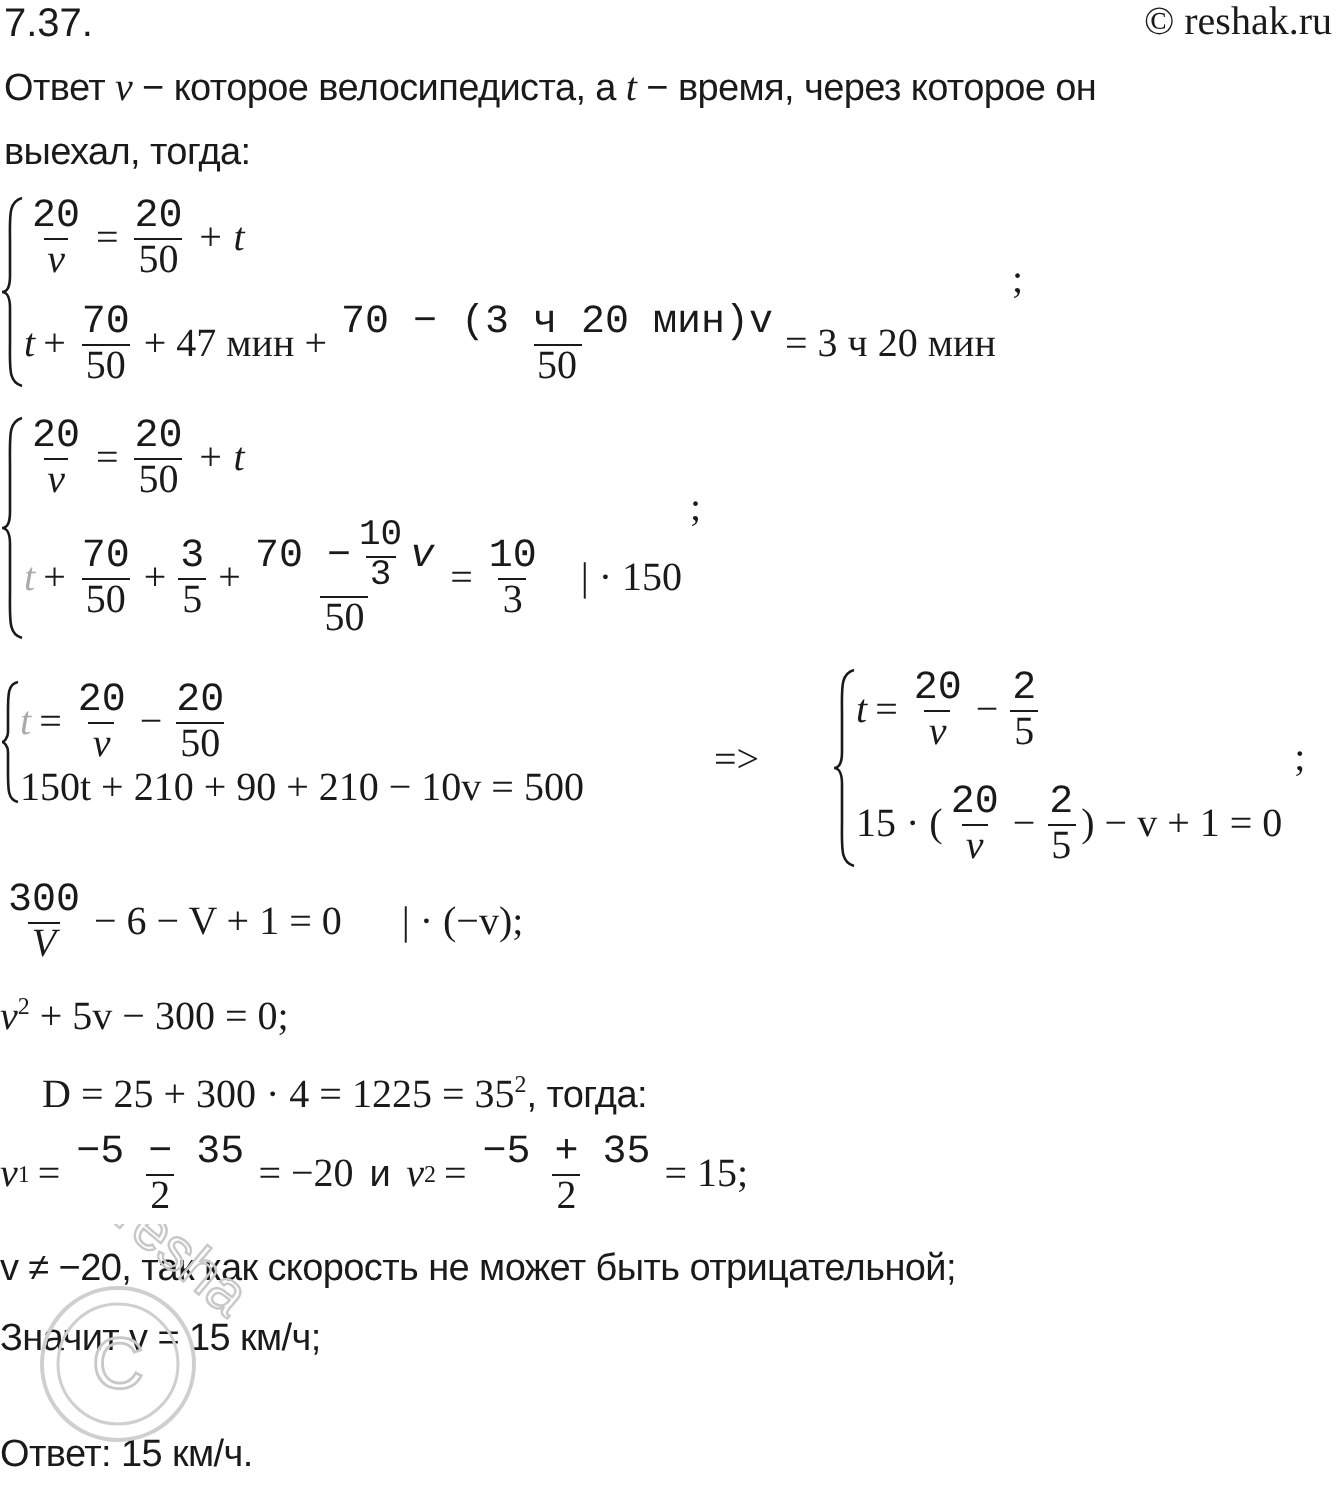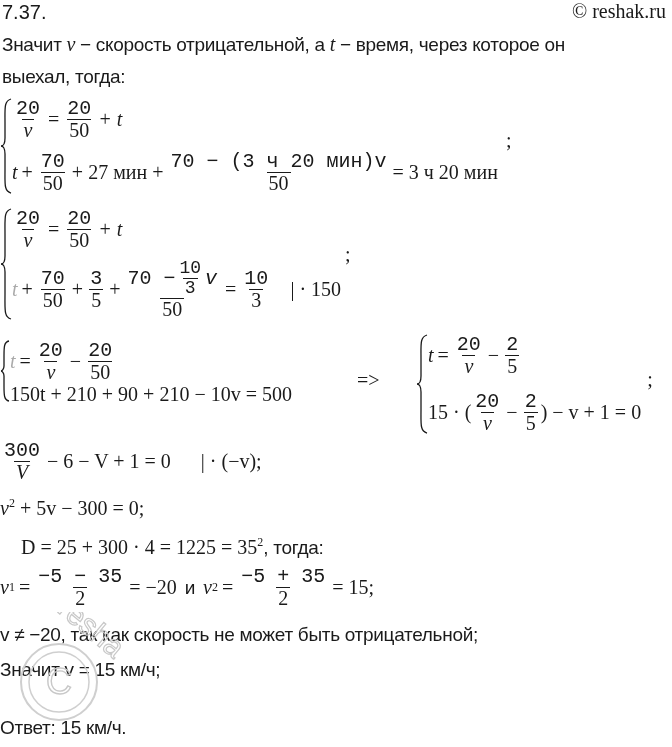--- a/index.html
+++ b/index.html
@@ -28,21 +28,21 @@
 
   .watermark { position: absolute; left: 14px; top: 612px; width: 160px; height: 130px; pointer-events: none; }
 </style>
 </head>
 <body>
 
 <div class="abs title" style="left:2px; top:1px;">7.37.</div>
 <div class="abs brand" style="right:6px; top:0px;margin-left:28px;">© reshak.ru</div>
 
 <div class="abs txt" style="left:2px; top:33px;">
-  <span>Значит </span><span class="math it">v</span><span> − скорость отрицательной, а </span><span class="math it">t</span><span> − время, через которое он</span>
+  <span>Ответ </span><span class="math it">v</span><span> − которое велосипедиста, а </span><span class="math it">t</span><span> − время, через которое он</span>
 </div>
 <div class="abs txt" style="left:2px; top:66px;">выехал, тогда:</div>
 
 <div class="abs math system" style="left:0px; top:98px;">
   <svg class="bracesvg" width="12" height="96" viewBox="0 0 12 96">
     <path d="M11 1 C4 3 5 10 5 24 L5 40 C5 46 3 48 1 48 C3 48 5 50 5 56 L5 72 C5 86 4 93 11 95" fill="none" stroke="#1a1a1a" stroke-width="1.3"></path>
   </svg>
   <div class="sys-lines" style="height:96px;">
     <div class="row">
       <span class="frac">
@@ -56,21 +56,21 @@
         </span>
       <span class="it" style="margin-left:3px">+ t</span>
     </div>
     <div class="row">
       <span class="it">t</span>
       <span style="margin:0 4px">+</span>
       <span class="frac">
           <span class="num">70</span>
           <span class="den">50</span>
         </span>
-      <span style="margin:0 3px">+ 27 мин +</span>
+      <span style="margin:0 3px">+ 47 мин +</span>
       <span class="frac">
           <span class="num">70 − (3 ч 20 мин)v</span>
           <span class="den">50</span>
         </span>
       <span style="margin-left:2px">= 3 ч 20 мин</span>
     </div>
   </div>
   <span style="align-self:center; margin-left:8px; margin-top:-12px;">;</span>
 </div>
 

